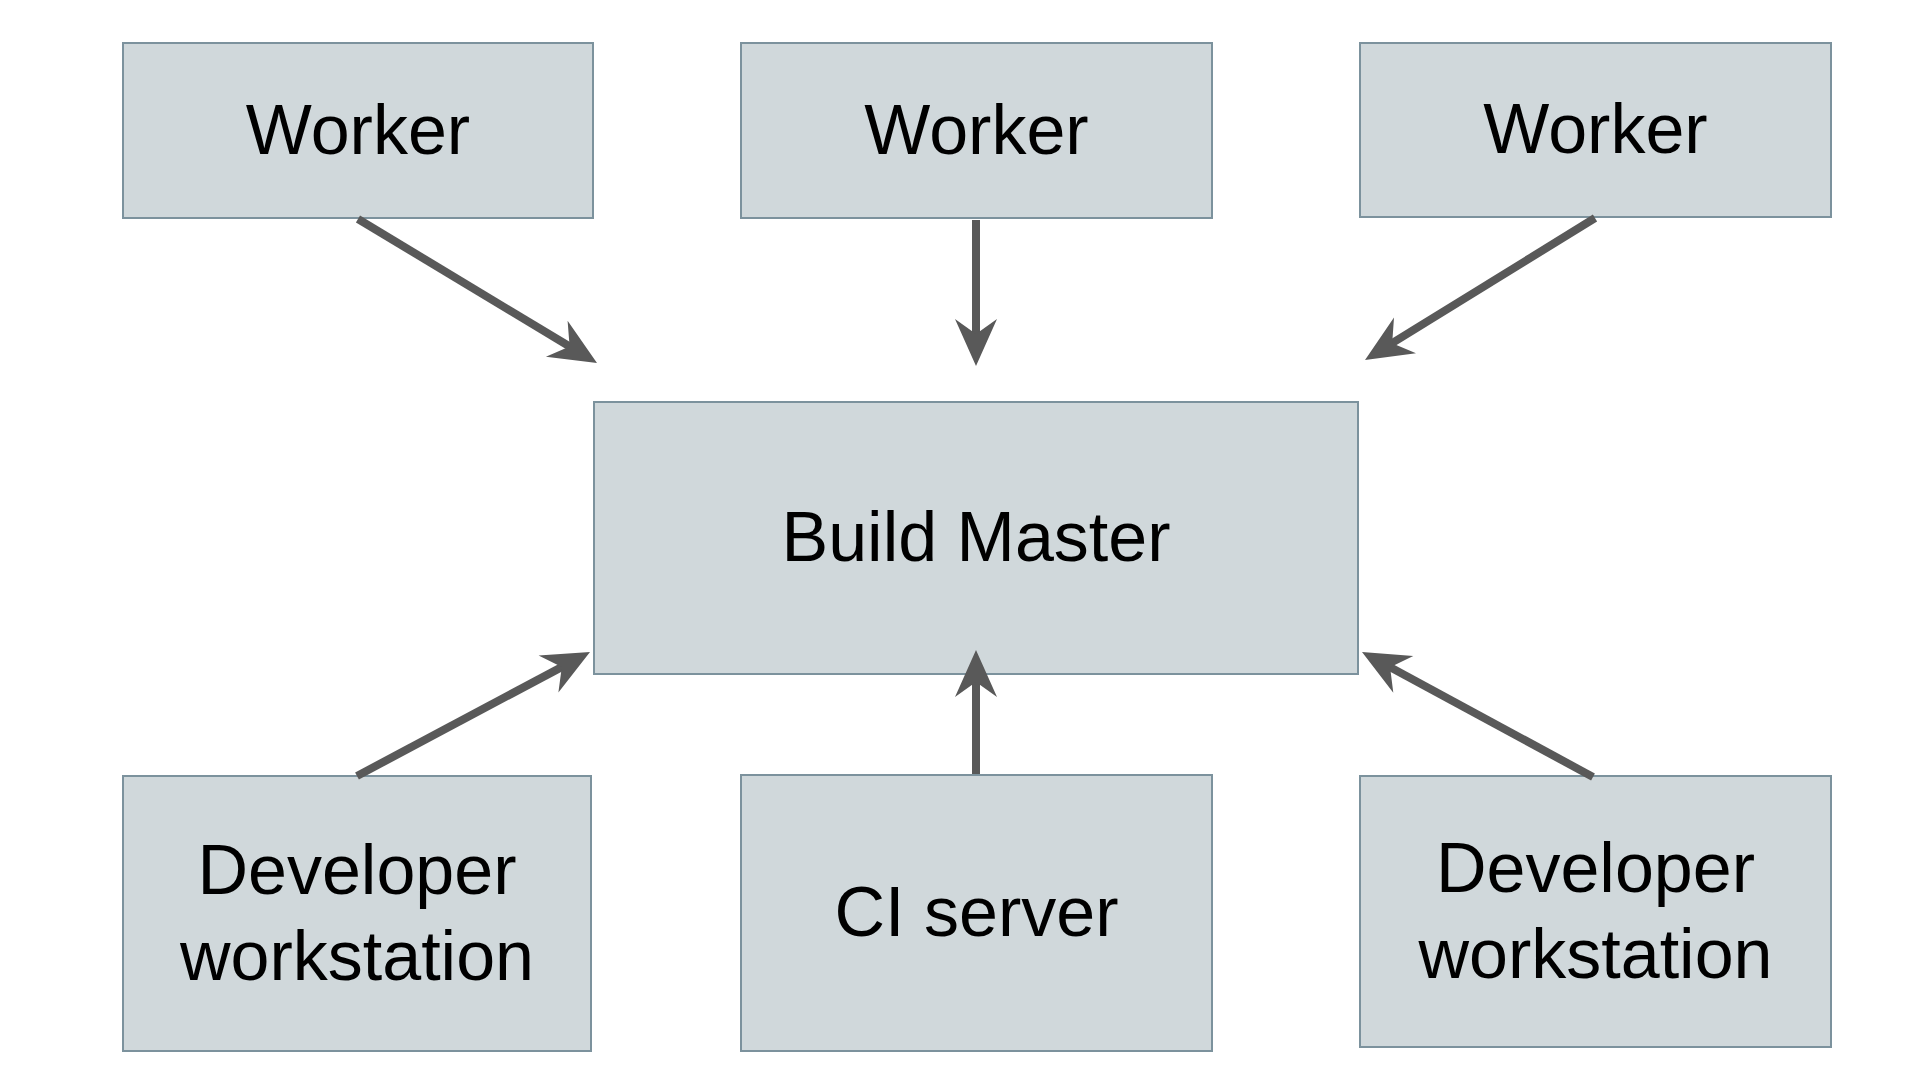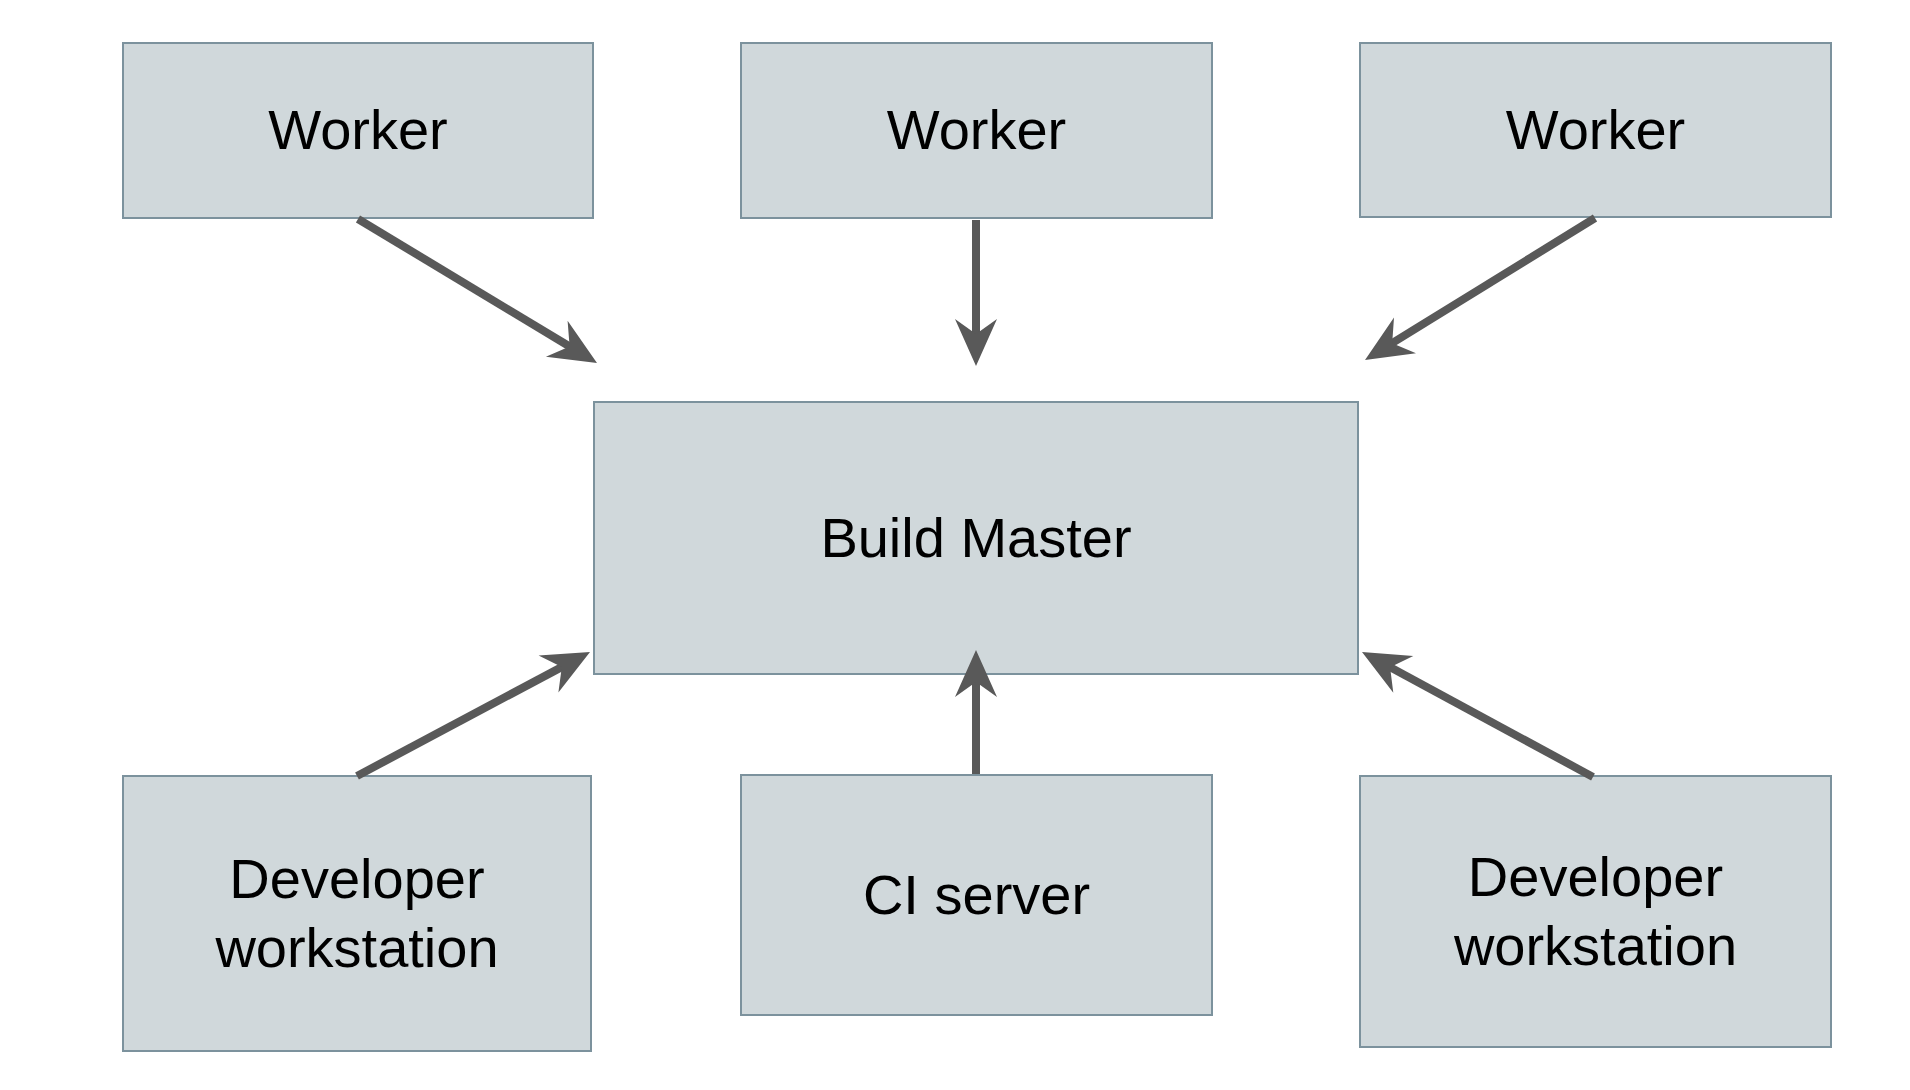--- a/index.html
+++ b/index.html
@@ -24,21 +24,21 @@
     box-sizing: border-box;
     background: var(--node-fill, #d0d8db);
     border: 2px solid var(--node-border, #7c929d);
     display: flex;
     align-items: center;
     justify-content: center;
     text-align: center;
   }
   .node-label {
     display: block;
-    font-size: 56px;
+    font-size: 70px;
     line-height: 1.22;
     color: var(--text-color, #000000);
     letter-spacing: 0px;
     padding: 0 8px;
   }
   #edges-layer {
     position: absolute;
     inset: 0;
     pointer-events: none;
   }
@@ -56,21 +56,21 @@
       </div>
       <div class="node" style="left: 1359px; top: 42px; width: 473px; height: 176px;">
         <span class="node-label">Worker</span>
       </div>
       <div class="node" style="left: 593px; top: 369px; width: 766px; height: 274px; margin-top: 32px;">
         <span class="node-label">Build Master</span>
       </div>
       <div class="node" style="left: 122px; top: 775px; width: 470px; height: 277px;">
         <span class="node-label">Developer workstation</span>
       </div>
-      <div class="node" style="left: 740px; top: 774px; width: 473px; height: 242px;">
+      <div class="node" style="left: 740px; top: 774px; width: 473px; height: 278px;">
         <span class="node-label">CI server</span>
       </div>
       <div class="node" style="left: 1359px; top: 775px; width: 473px; height: 273px;">
         <span class="node-label">Developer workstation</span>
       </div>
     </div>
   <svg id="edges-layer" width="1910" height="1090" viewBox="0 0 1910 1090" xmlns="http://www.w3.org/2000/svg">
       <g>
         <line x1="358" y1="219" x2="571.3" y2="347.5" stroke="#595959" stroke-width="8"></line>
         <polygon points="597,363 545.9,356.7 569.6,346.5 567.6,320.8" fill="#595959"></polygon>

